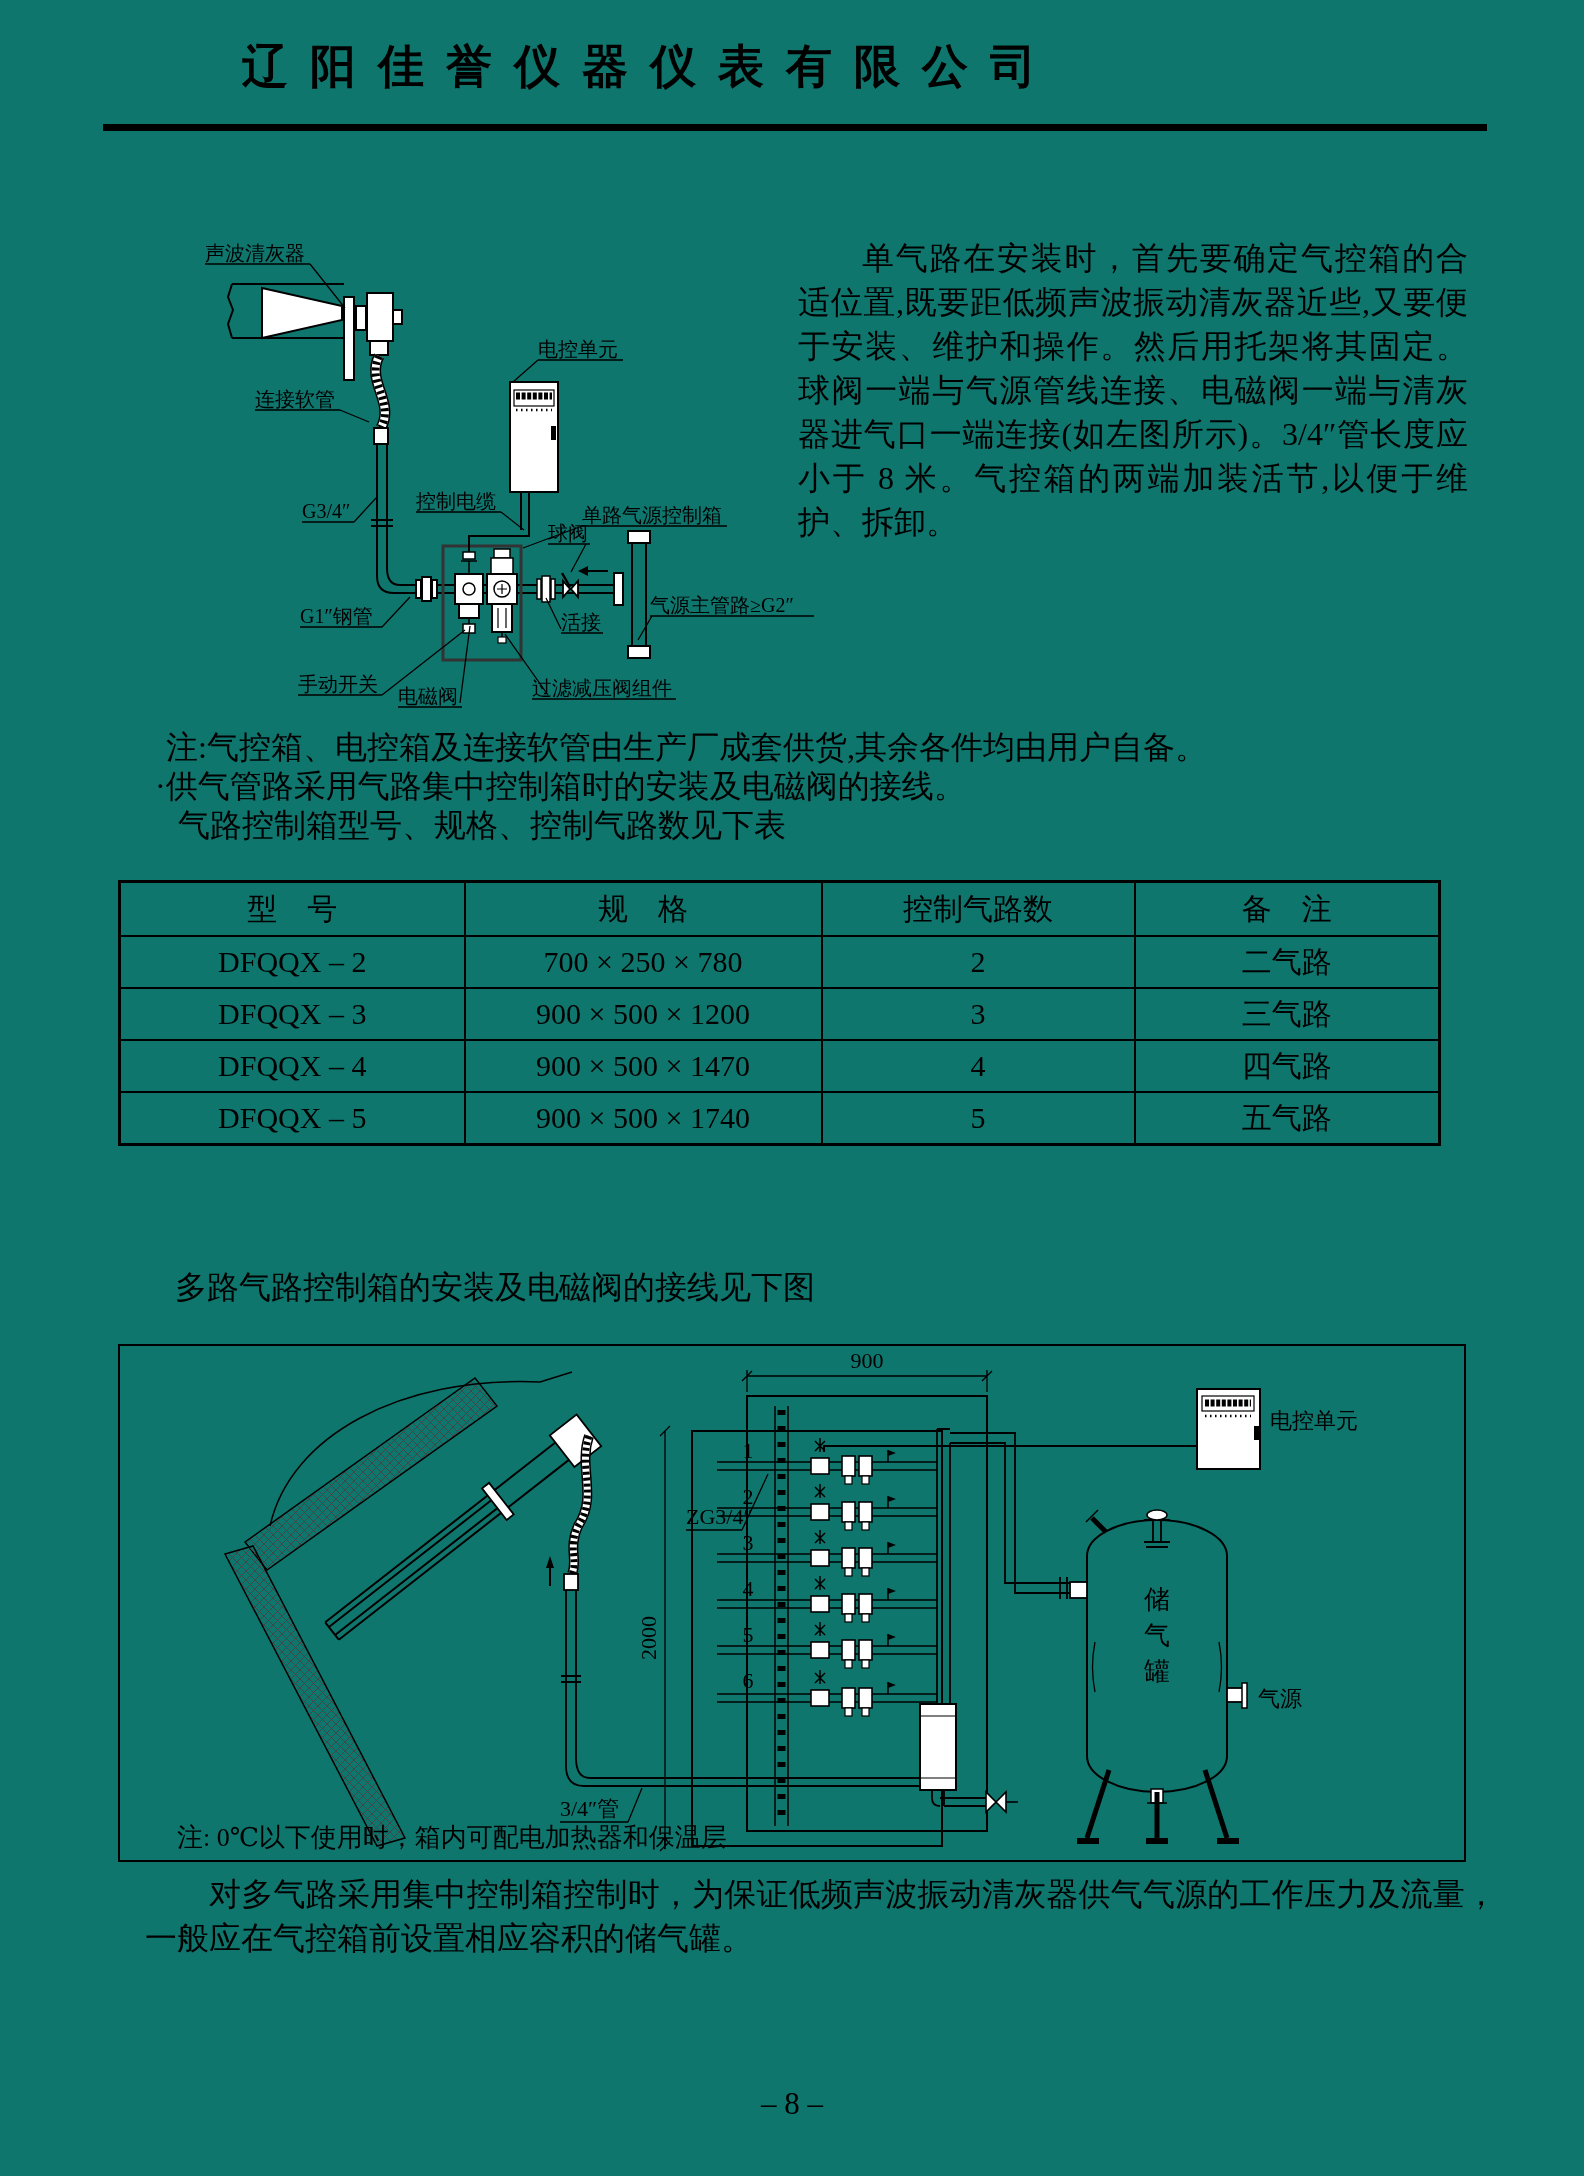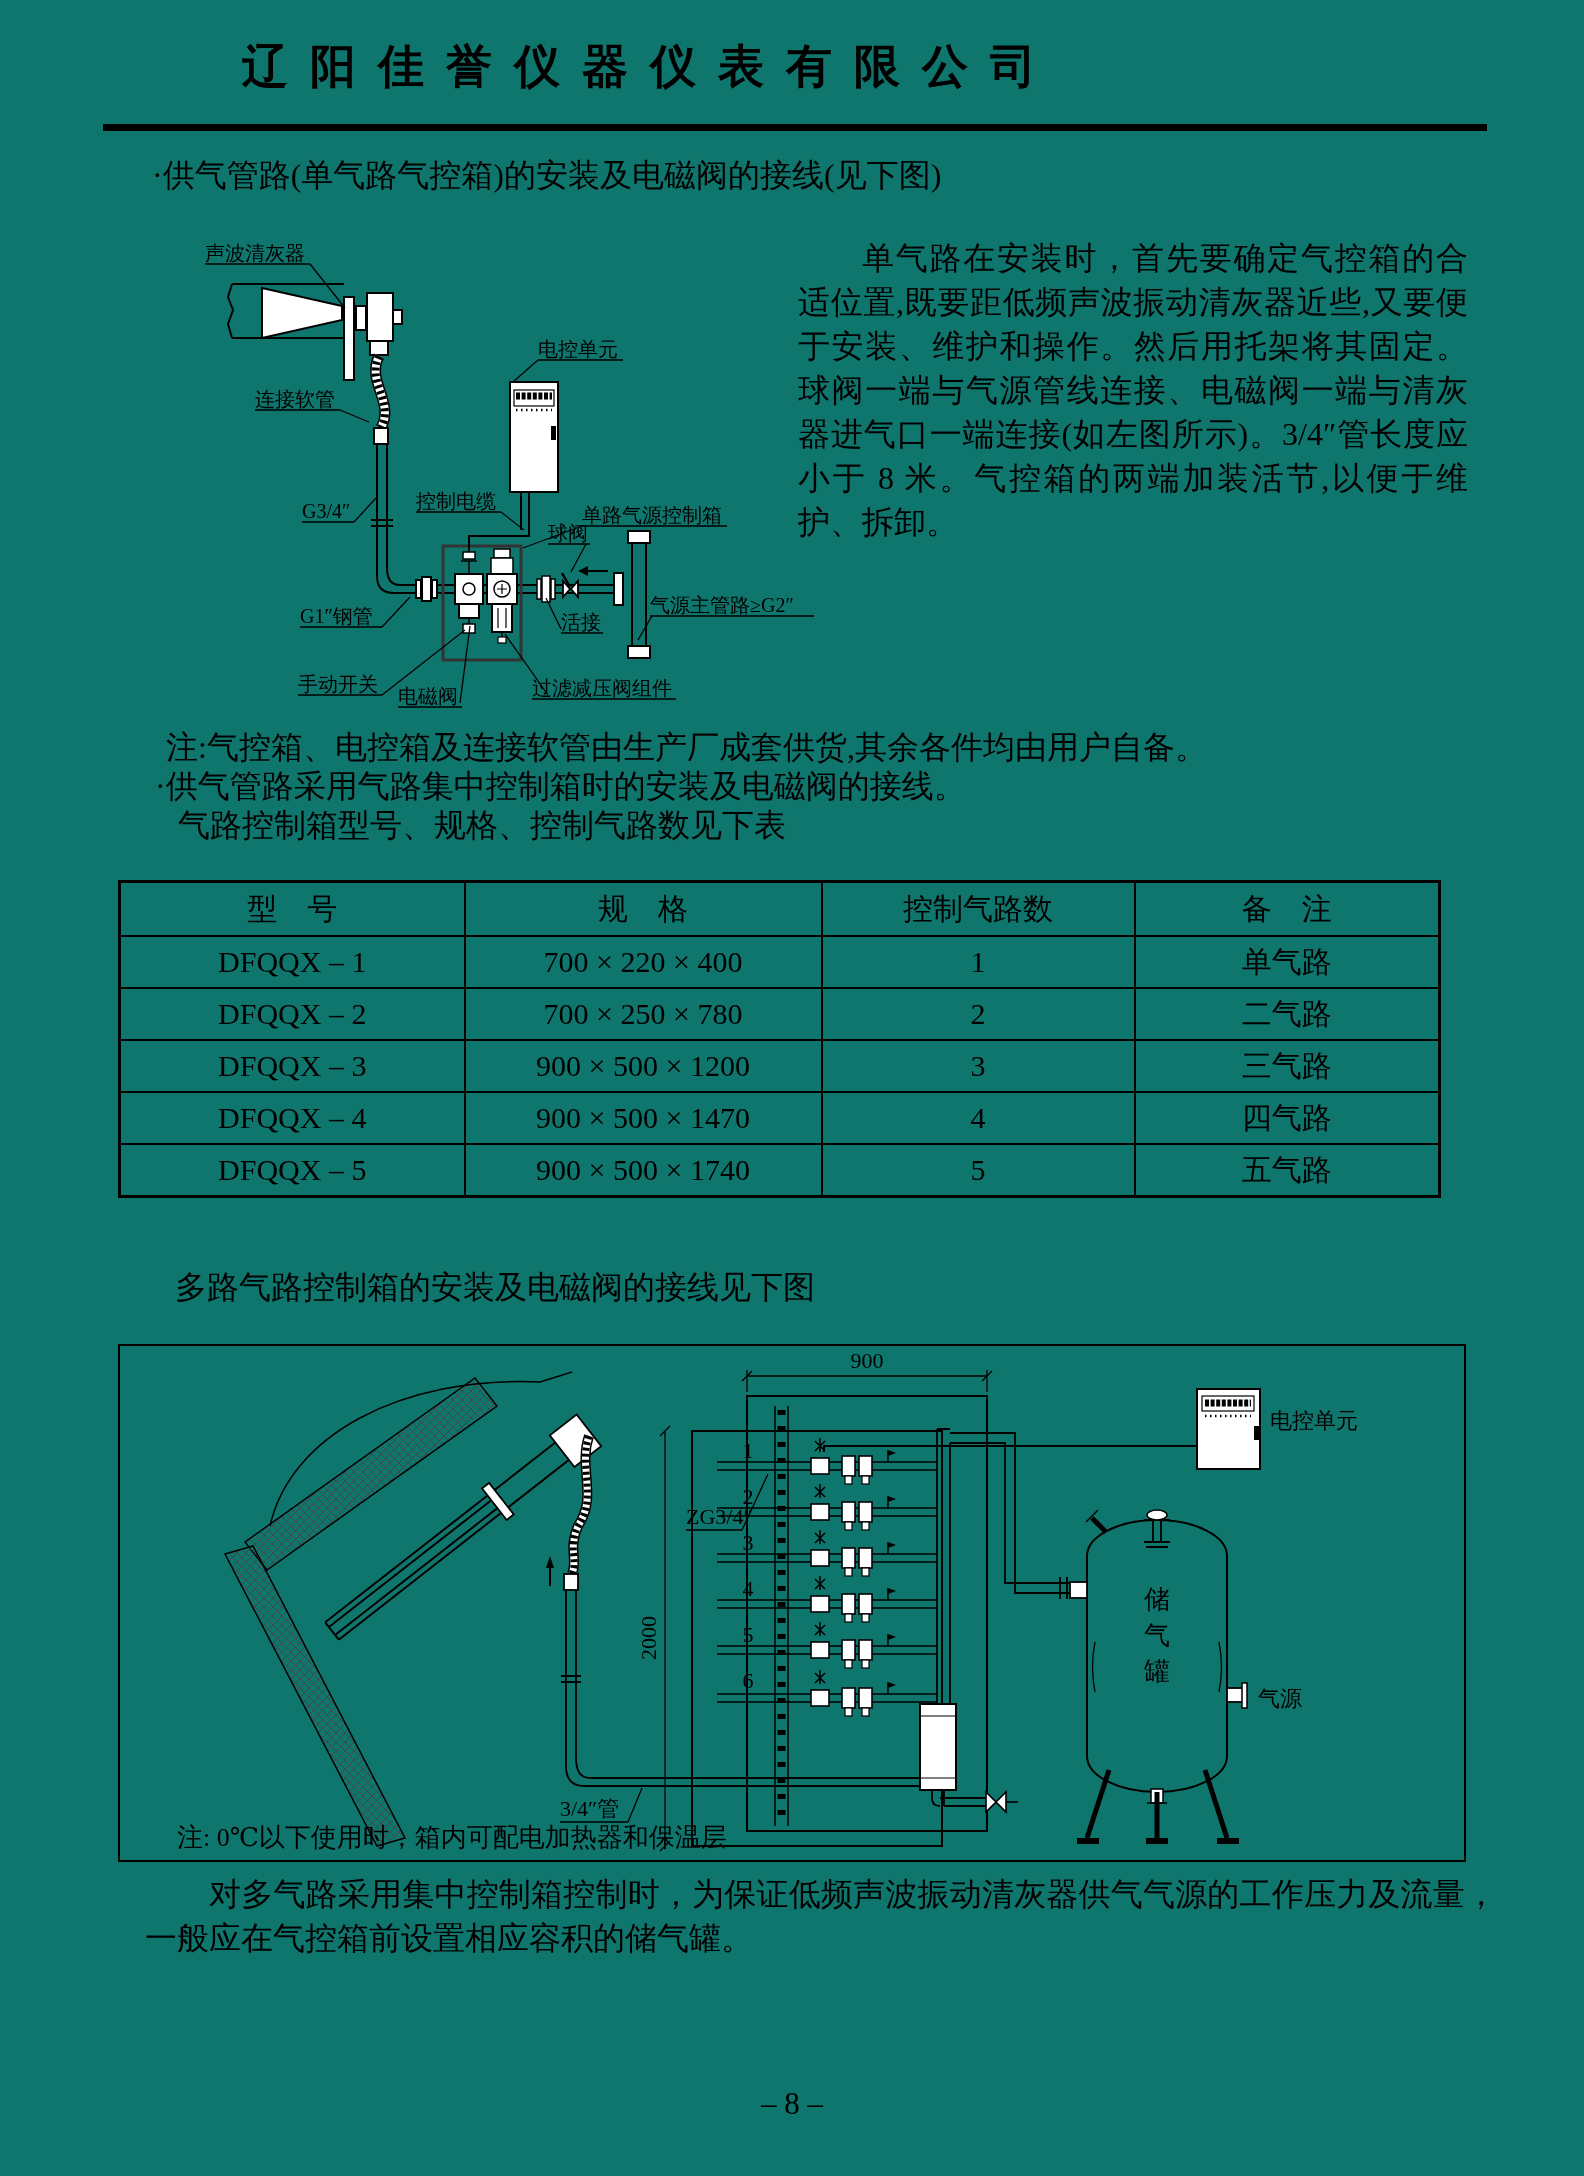--- a/index.html
+++ b/index.html
@@ -22,21 +22,20 @@
   svg .ln{stroke:#000;fill:none;}
 </style>
 </head>
 <body>
 
 <div class="page">
 
   <div class="abs company" style="left:90px;top:36px;width:1120px;">辽阳佳誉仪器仪表有限公司</div>
   <div class="abs rule" style="left:103px;top:124px;width:1384px;height:7px;"></div>
 
-  <div class="abs title" style="left:152px;top:154px;">·供气管路(单气路气控箱)的安装及电磁阀的接线(见下图)</div>
 
   <svg class="abs" style="left:120px;top:160px;" width="700" height="560" viewBox="0 0 700 560">
 
     <g>
       <path class="ln" stroke-width="2" d="M112,124 H224 M112,178 H224"></path>
       <path class="ln" stroke-width="2" d="M112,124 l-4,13 l5,13 l-5,14 l4,14"></path>
       <polygon points="142,128 222,146 222,160 142,178" fill="#fff" stroke="#000" stroke-width="2"></polygon>
       <rect x="224" y="137" width="10" height="83" fill="#fff" stroke="#000" stroke-width="2"></rect>
       <rect x="236" y="146" width="10" height="24" fill="#fff" stroke="#000" stroke-width="2"></rect>
       <rect x="247" y="133" width="26" height="48" fill="#fff" stroke="#000" stroke-width="2"></rect>
@@ -159,26 +158,20 @@
         <col style="width:357px">
         <col style="width:313px">
         <col style="width:305px">
       </colgroup>
     <tbody>
         <tr class="head">
       <td>型　号</td>
       <td>规　格</td>
       <td>控制气路数</td>
       <td>备　注</td>
-    </tr>
-    <tr>
-      <td>DFQQX – 1</td>
-      <td>700 × 220 × 400</td>
-      <td>1</td>
-      <td>单气路</td>
     </tr>
     <tr>
       <td>DFQQX – 2</td>
       <td>700 × 250 × 780</td>
       <td>2</td>
       <td>二气路</td>
     </tr>
     <tr>
       <td>DFQQX – 3</td>
       <td>900 × 500 × 1200</td>

